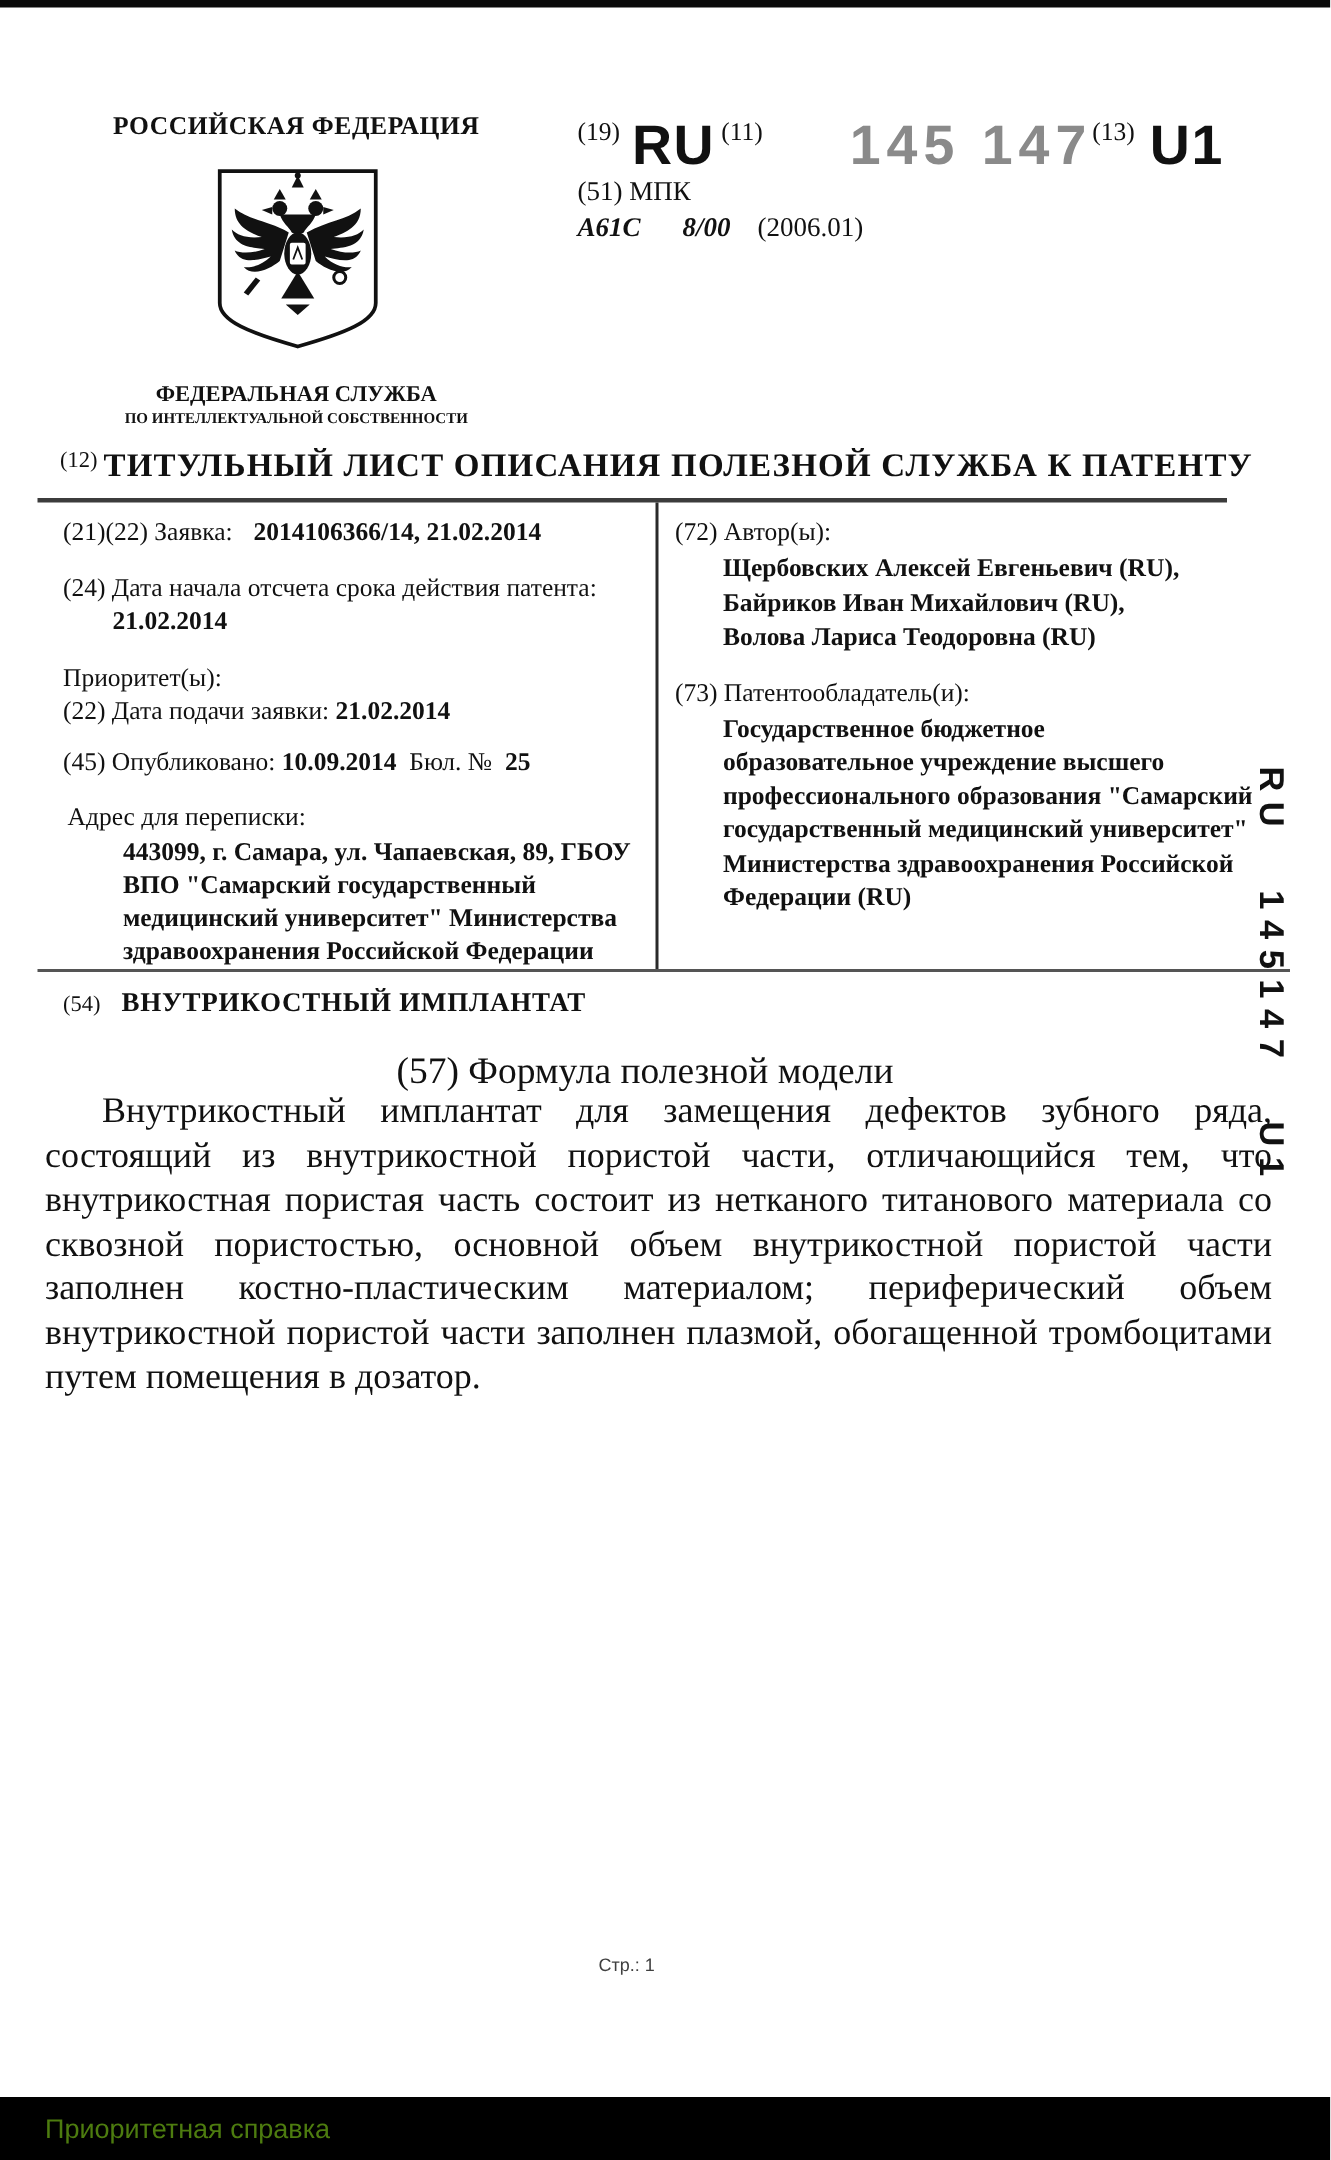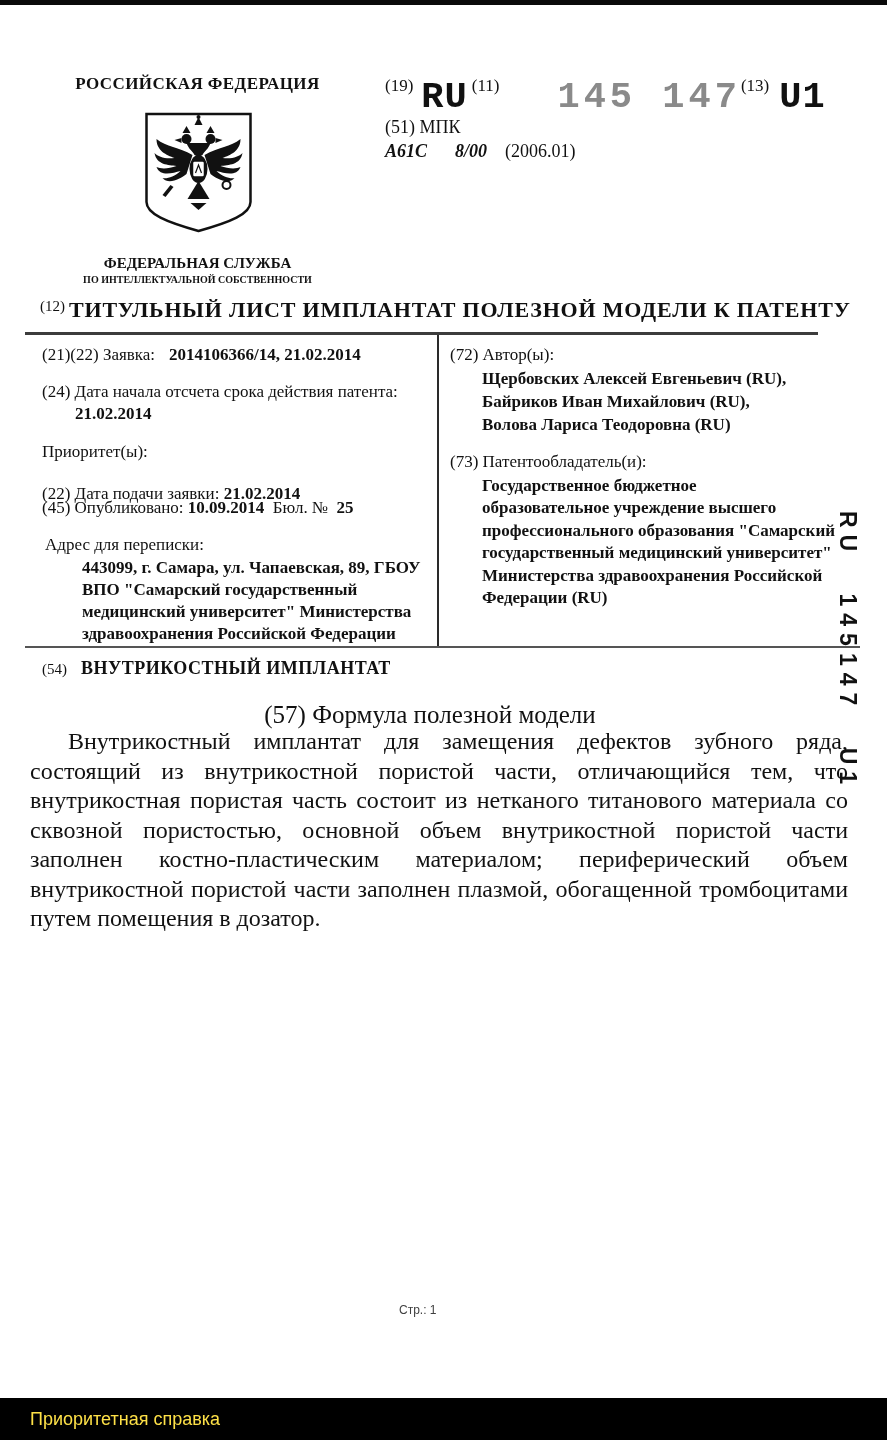--- a/index.html
+++ b/index.html
@@ -16,21 +16,21 @@
              font-weight:bold; font-size:17px; letter-spacing:.4px; }
   .arms { position:absolute; top:110px; left:142px; width:113px; height:126px; }
   .svc1 { position:absolute; top:255px; left:10px; width:375px; text-align:center;
           font-weight:bold; font-size:15px; }
   .svc2 { position:absolute; top:274px; left:10px; width:375px; text-align:center;
           font-weight:bold; font-size:10px; }
 
   
   .codeline { position:absolute; top:76px; left:385px; white-space:nowrap; }
   .c-sup { font-size:17px; vertical-align:16px; }
-  .c-big { font-family:Liberation Mono, monospace; font-weight:bold;
+  .c-big { font-family:Liberation Sans, sans-serif; font-weight:bold;
            font-size:37px; letter-spacing:1px; vertical-align:baseline; }
   .c-ru  { margin-left:8px; margin-right:4px; }
   .c-num { color:#8a8a8a; margin-left:58px; letter-spacing:4px; }
   .c-u1  { margin-left:10px; }
   .ipc1 { position:absolute; top:117px; left:385px; font-size:18px; }
   .ipc2 { position:absolute; top:141px; left:385px; font-size:18px; }
   .ipc2 .cls { font-style:italic; font-weight:bold; margin-right:28px; }
   .ipc2 .sub { font-style:italic; font-weight:bold; margin-right:18px; }
 
   
@@ -59,21 +59,21 @@
            transform:rotate(90deg); text-align:center;
            font-family:"Liberation Sans","DejaVu Sans",sans-serif;
            font-weight:bold; font-size:23px; letter-spacing:7px; word-spacing:22px;
            white-space:nowrap; }
 
   
   .pagenum { position:absolute; top:1303px; left:399px; font-family:"Liberation Sans","DejaVu Sans",sans-serif;
              font-size:12px; color:#404040; }
   .bottombar { position:absolute; top:1398px; left:0; width:887px; height:42px; background:#000;
                display:flex; align-items:center; }
-  .bottombar span { color:#fde047; font-family:"Liberation Sans","DejaVu Sans",sans-serif;
+  .bottombar span { color:#4d7c0f; font-family:"Liberation Sans","DejaVu Sans",sans-serif;
                     font-size:18px; margin-left:30px; }
 </style>
 </head>
 <body>
 
 <div class="page">
   <div class="topline"></div>
 
   <div class="country">РОССИЙСКАЯ ФЕДЕРАЦИЯ</div>
   <div class="arms">
@@ -107,33 +107,33 @@
   <div class="codeline">
     <span class="c-sup">(19)</span><span class="c-big c-ru">RU</span><span class="c-sup">(11)</span><span class="c-big c-num">145 147</span><span class="c-sup">(13)</span><span class="c-big c-u1">U1</span>
   </div>
   <div class="ipc1">(51) МПК</div>
   <div class="ipc2">
     <span class="cls">A61C</span><span class="sub">8/00</span><span>(2006.01)</span>
   </div>
 
   <div class="doc-title">
     <span class="n">(12)</span>
-    <span class="t">ТИТУЛЬНЫЙ ЛИСТ ИМПЛАНТАТ ПОЛЕЗНОЙ МОДЕЛИ К ПАТЕНТУ</span>
+    <span class="t">ТИТУЛЬНЫЙ ЛИСТ ОПИСАНИЯ ПОЛЕЗНОЙ СЛУЖБА К ПАТЕНТУ</span>
   </div>
   <div class="rule1"></div>
   <div class="vdiv"></div>
   <div class="rule2"></div>
 
   <div class="fld" style="top:344px; left:42px;">
     <span>(21)(22) Заявка:</span><span class="gap"></span><b>2014106366/14,  21.02.2014</b>
   </div>
   <div class="fld" style="top:381px; left:42px;">(24) Дата начала отсчета срока действия патента:</div>
   <div class="fld" style="top:403px; left:75px;"><b>21.02.2014</b></div>
   <div class="fld" style="top:441px; left:42px;text-align:right;">Приоритет(ы):</div>
-  <div class="fld" style="top:463px; left:42px;margin-top:20px;">
+  <div class="fld" style="top:463px; left:42px;">
     <span>(22) Дата подачи заявки:</span>&nbsp;<b>21.02.2014</b>
   </div>
   <div class="fld" style="top:497px; left:42px;">
     <span>(45) Опубликовано:</span>&nbsp;<b>10.09.2014</b>&nbsp;&nbsp;<span>Бюл. №</span>&nbsp;&nbsp;<b>25</b>
   </div>
   <div class="fld" style="top:534px; left:45px;">Адрес для переписки:</div>
   <div class="fld" style="top:557px; left:82px;"><b>443099, г. Самара, ул. Чапаевская, 89, ГБОУ</b></div>
   <div class="fld" style="top:579px; left:82px;"><b>ВПО "Самарский государственный</b></div>
   <div class="fld" style="top:601px; left:82px;"><b>медицинский университет" Министерства</b></div>
   <div class="fld" style="top:623px; left:82px;"><b>здравоохранения Российской Федерации</b></div>

